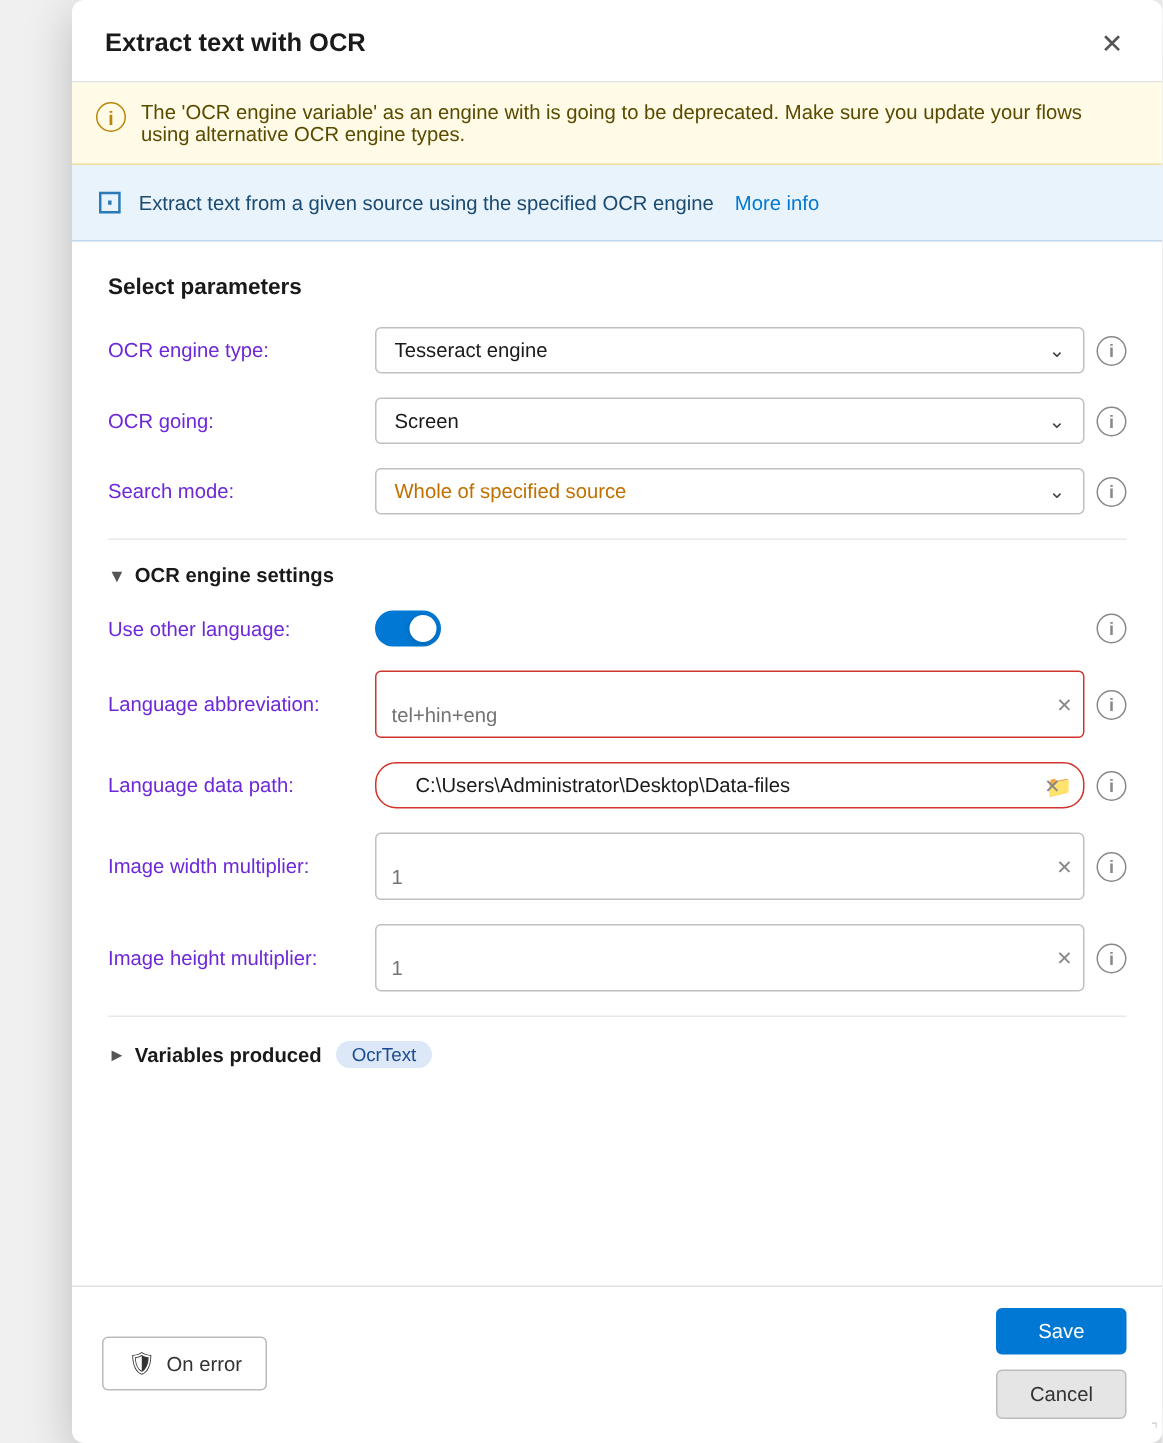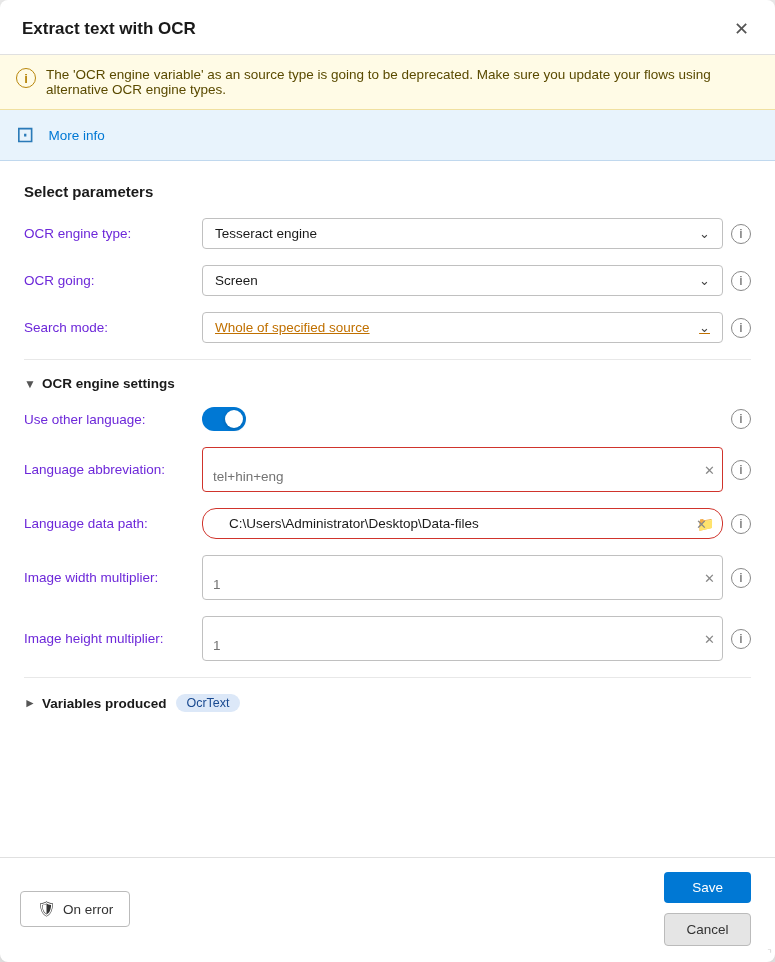--- a/index.html
+++ b/index.html
@@ -15,20 +15,21 @@
     .dialog {
       background: #fff;
       border-radius: 8px;
       box-shadow: 0 8px 32px rgba(0,0,0,0.22);
       width: 775px;
       min-height: 962px;
       display: flex;
       flex-direction: column;
       position: relative;
       overflow: hidden;
+      margin-left: 48px;
     }
     .dialog-header {
       display: flex;
       align-items: center;
       justify-content: space-between;
       padding: 18px 20px 14px 22px;
       border-bottom: 1px solid #e0e0e0;
     }
     .dialog-title {
       font-size: 17px;
@@ -122,21 +123,20 @@
       font-size: 13.5px;
       background: #fff;
       display: flex;
       align-items: center;
       justify-content: space-between;
       cursor: pointer;
       color: #1a1a1a;
     }
     .select-box.highlight {
       color: #c07000;
-      text-decoration: underline;
     }
     .info-circle {
       width: 20px;
       height: 20px;
       border-radius: 50%;
       border: 1.5px solid #888;
       color: #888;
       display: flex;
       align-items: center;
       justify-content: center;
@@ -328,25 +328,26 @@
 
 <div class="dialog">
 
   <div class="dialog-header">
     <span class="dialog-title">Extract text with OCR</span>
     <button class="close-btn">✕</button>
   </div>
 
   <div class="warning-banner">
     <div class="warning-icon">i</div>
-    <span>The 'OCR engine variable' as an source type is going to be deprecated.  Make sure you update your flows using alternative OCR engine types.</span>
+    <span>The 'OCR engine variable' as an engine with is going to be deprecated.  Make sure you update your flows using alternative OCR engine types.</span>
   </div>
 
   <div class="info-banner">
     <span class="ocr-icon">⊡</span>
+    <span>Extract text from a given source using the specified OCR engine</span>
     <a class="more-info-link" href="#">More info</a>
   </div>
 
   <div class="dialog-body">
 
     <div class="section-title">Select parameters</div>
 
     <div class="param-row">
       <span class="param-label">OCR engine type:</span>
       <div class="param-control">

